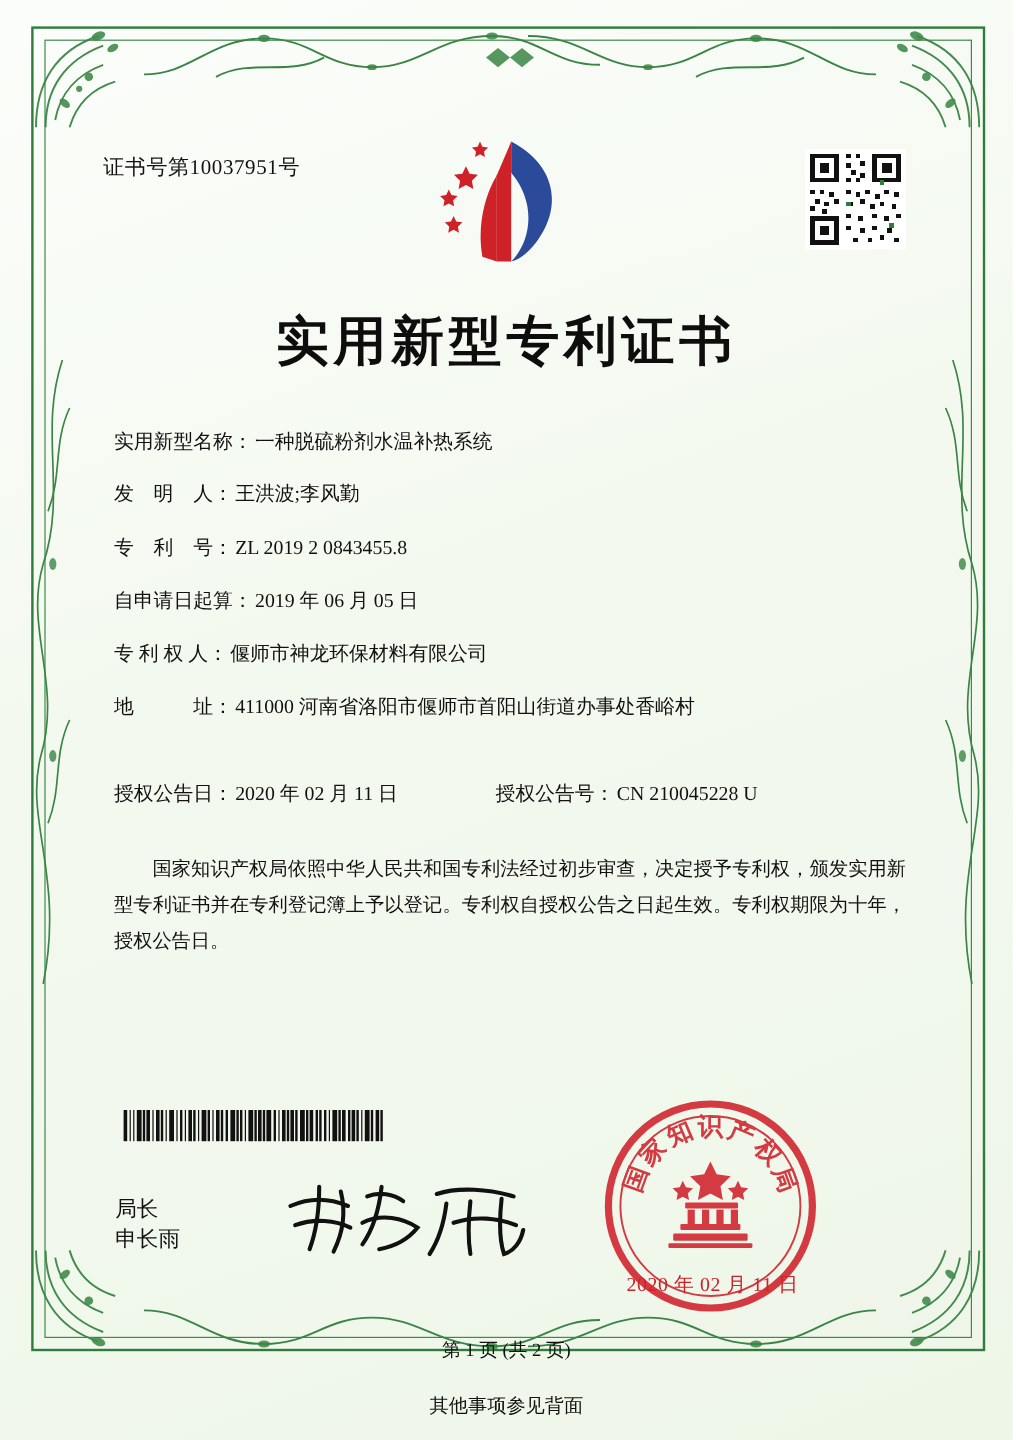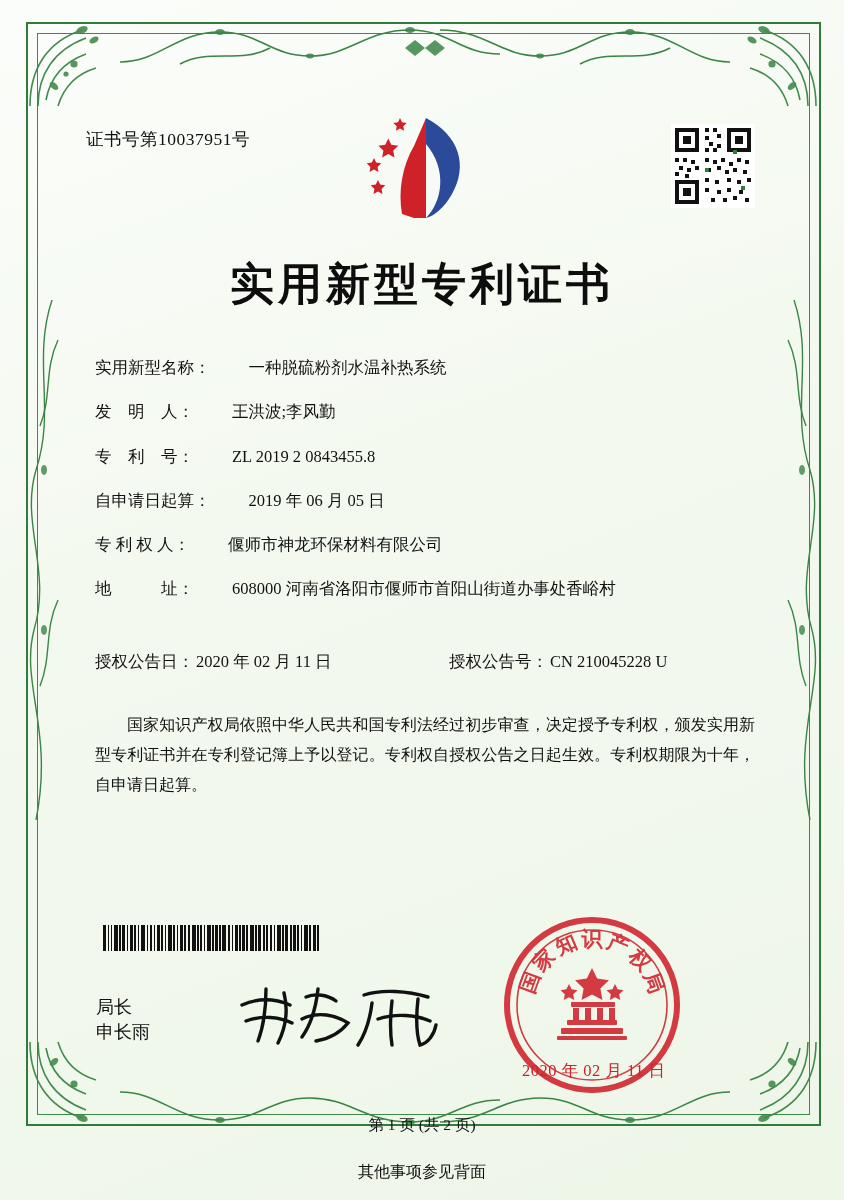--- a/index.html
+++ b/index.html
@@ -114,21 +114,20 @@
     left: 95px; top: 358px;
     width: 660px;
     font-size: 16.5px;
     color: #111;
   }
   .row {
     display: flex;
     align-items: baseline;
     margin-bottom: 24.5px;
     line-height: 1.2;
-    gap: 36px;
   }
   .lbl {
     white-space: pre;
     flex: 0 0 auto;
   }
   .val {
     margin-left: 2px;
     flex: 1 1 auto;
   }
   .row.two { margin-bottom: 0; }
@@ -439,36 +438,36 @@
     <div class="row">
       <span class="lbl">自申请日起算：</span>
       <span class="val">2019 年 06 月 05 日</span>
     </div>
     <div class="row">
       <span class="lbl">专 利 权 人：</span>
       <span class="val">偃师市神龙环保材料有限公司</span>
     </div>
     <div class="row">
       <span class="lbl">地　　　址：</span>
-      <span class="val">608000 河南省洛阳市偃师市首阳山街道办事处香峪村</span>
+      <span class="val">411000 河南省洛阳市偃师市首阳山街道办事处香峪村</span>
     </div>
     <div class="row two">
       <span class="seg1">
         <span class="lbl">授权公告日：</span>
         <span class="val">2020 年 02 月 11 日</span>
       </span>
       <span class="seg2">
         <span class="lbl">授权公告号：</span>
         <span class="val">CN 210045228 U</span>
       </span>
     </div>
   </div>
 
   <div class="paras">
-    <p>国家知识产权局依照中华人民共和国专利法经过初步审查，决定授予专利权，颁发实用新型专利证书并在专利登记簿上予以登记。专利权自授权公告之日起生效。专利权期限为十年，自申请日起算。</p>
+    <p>国家知识产权局依照中华人民共和国专利法经过初步审查，决定授予专利权，颁发实用新型专利证书并在专利登记簿上予以登记。专利权自授权公告之日起生效。专利权期限为十年，授权公告日。</p>
   </div>
 
   <div class="barcode">
     <i style="width:3px"></i>
       <i style="width:1.5px"></i>
       <i style="width:1.5px"></i>
       <i style="width:4px"></i>
     <i style="width:1.5px"></i>
       <i style="width:2.5px"></i>
       <i style="width:1.5px"></i>

